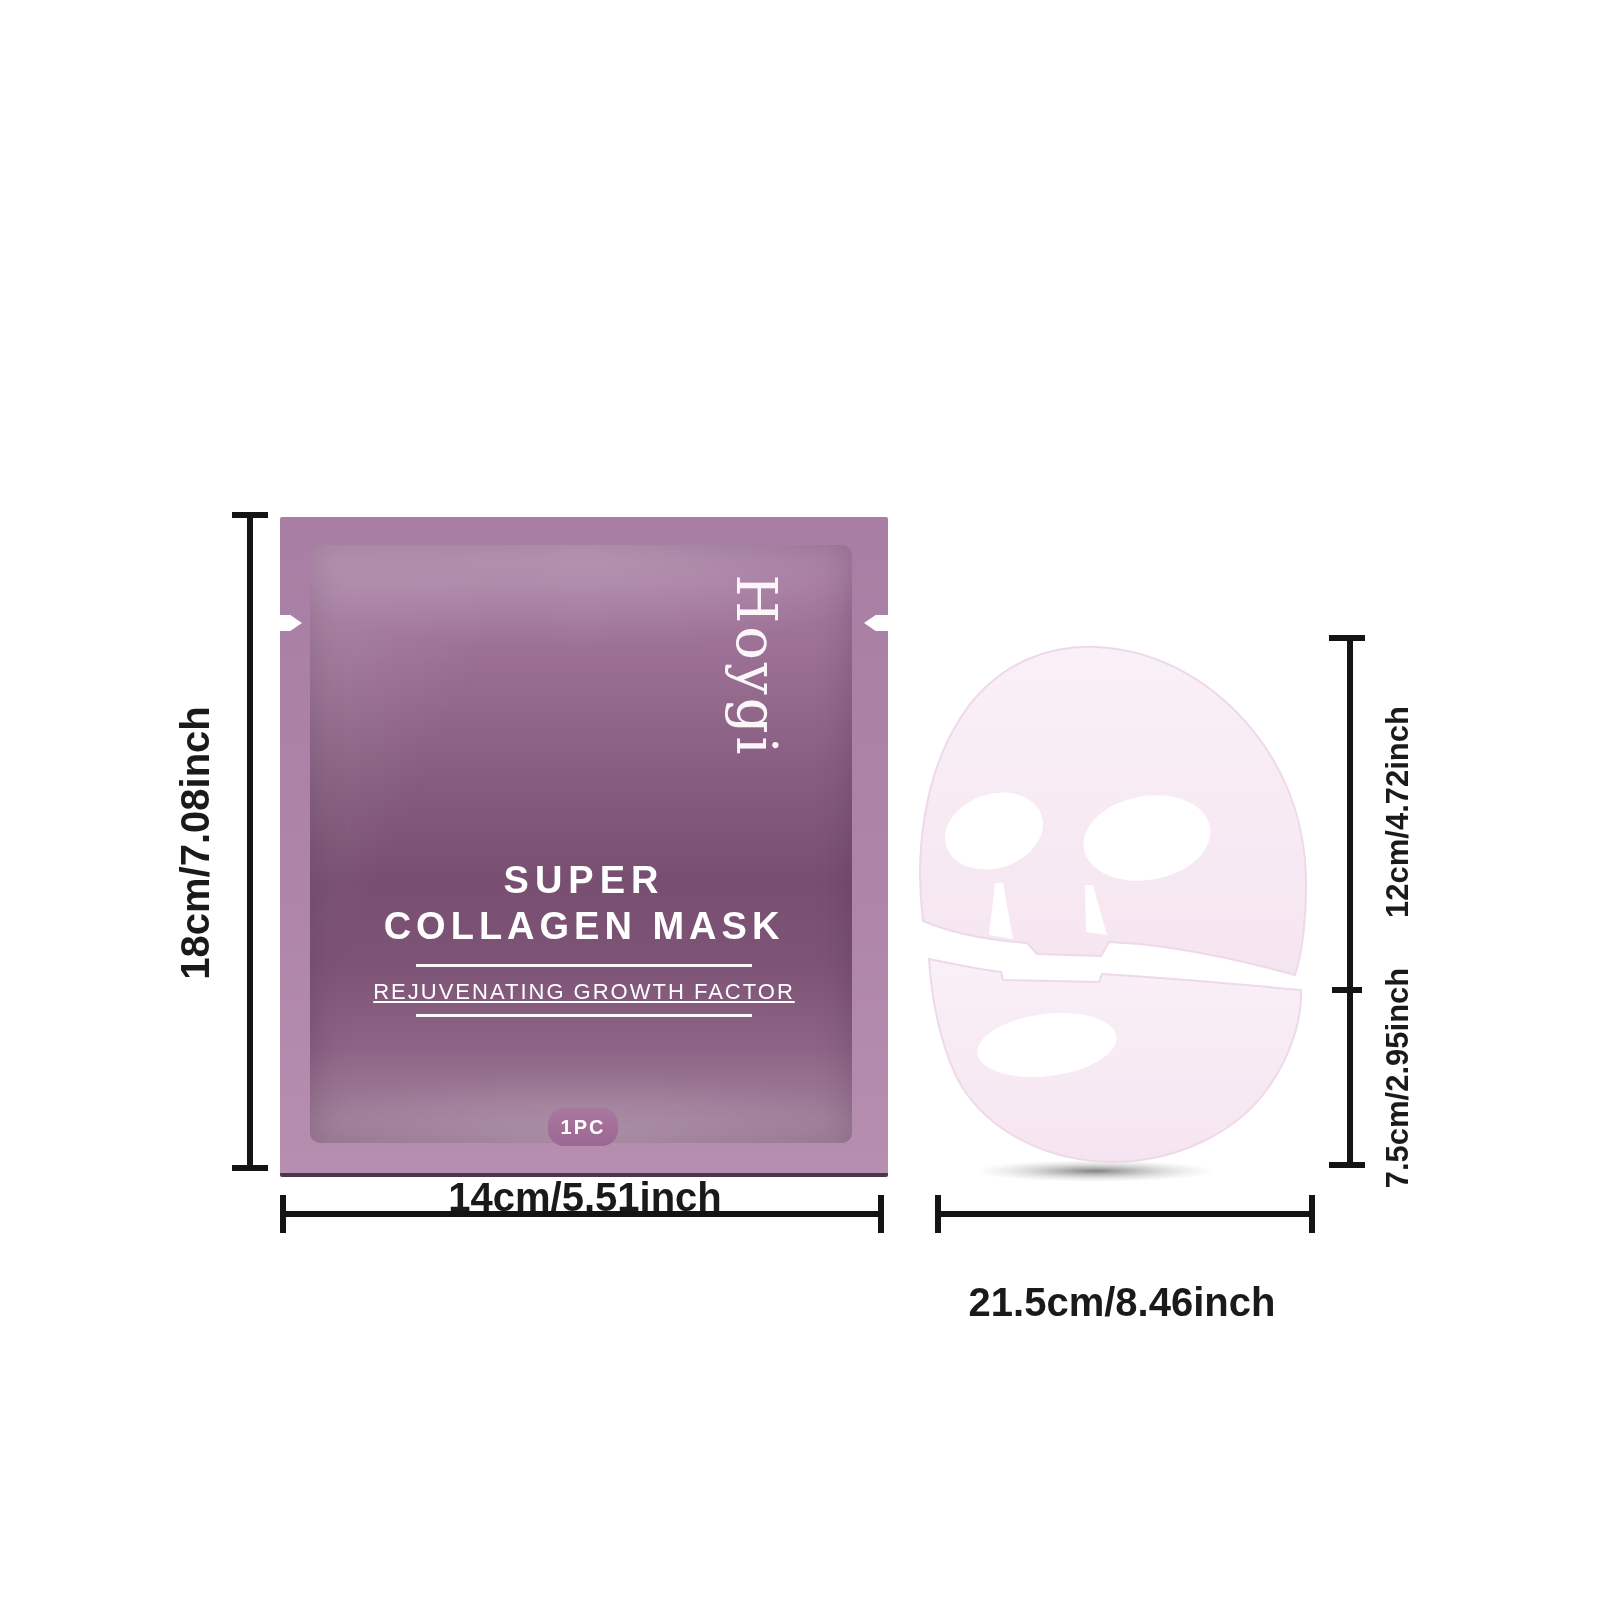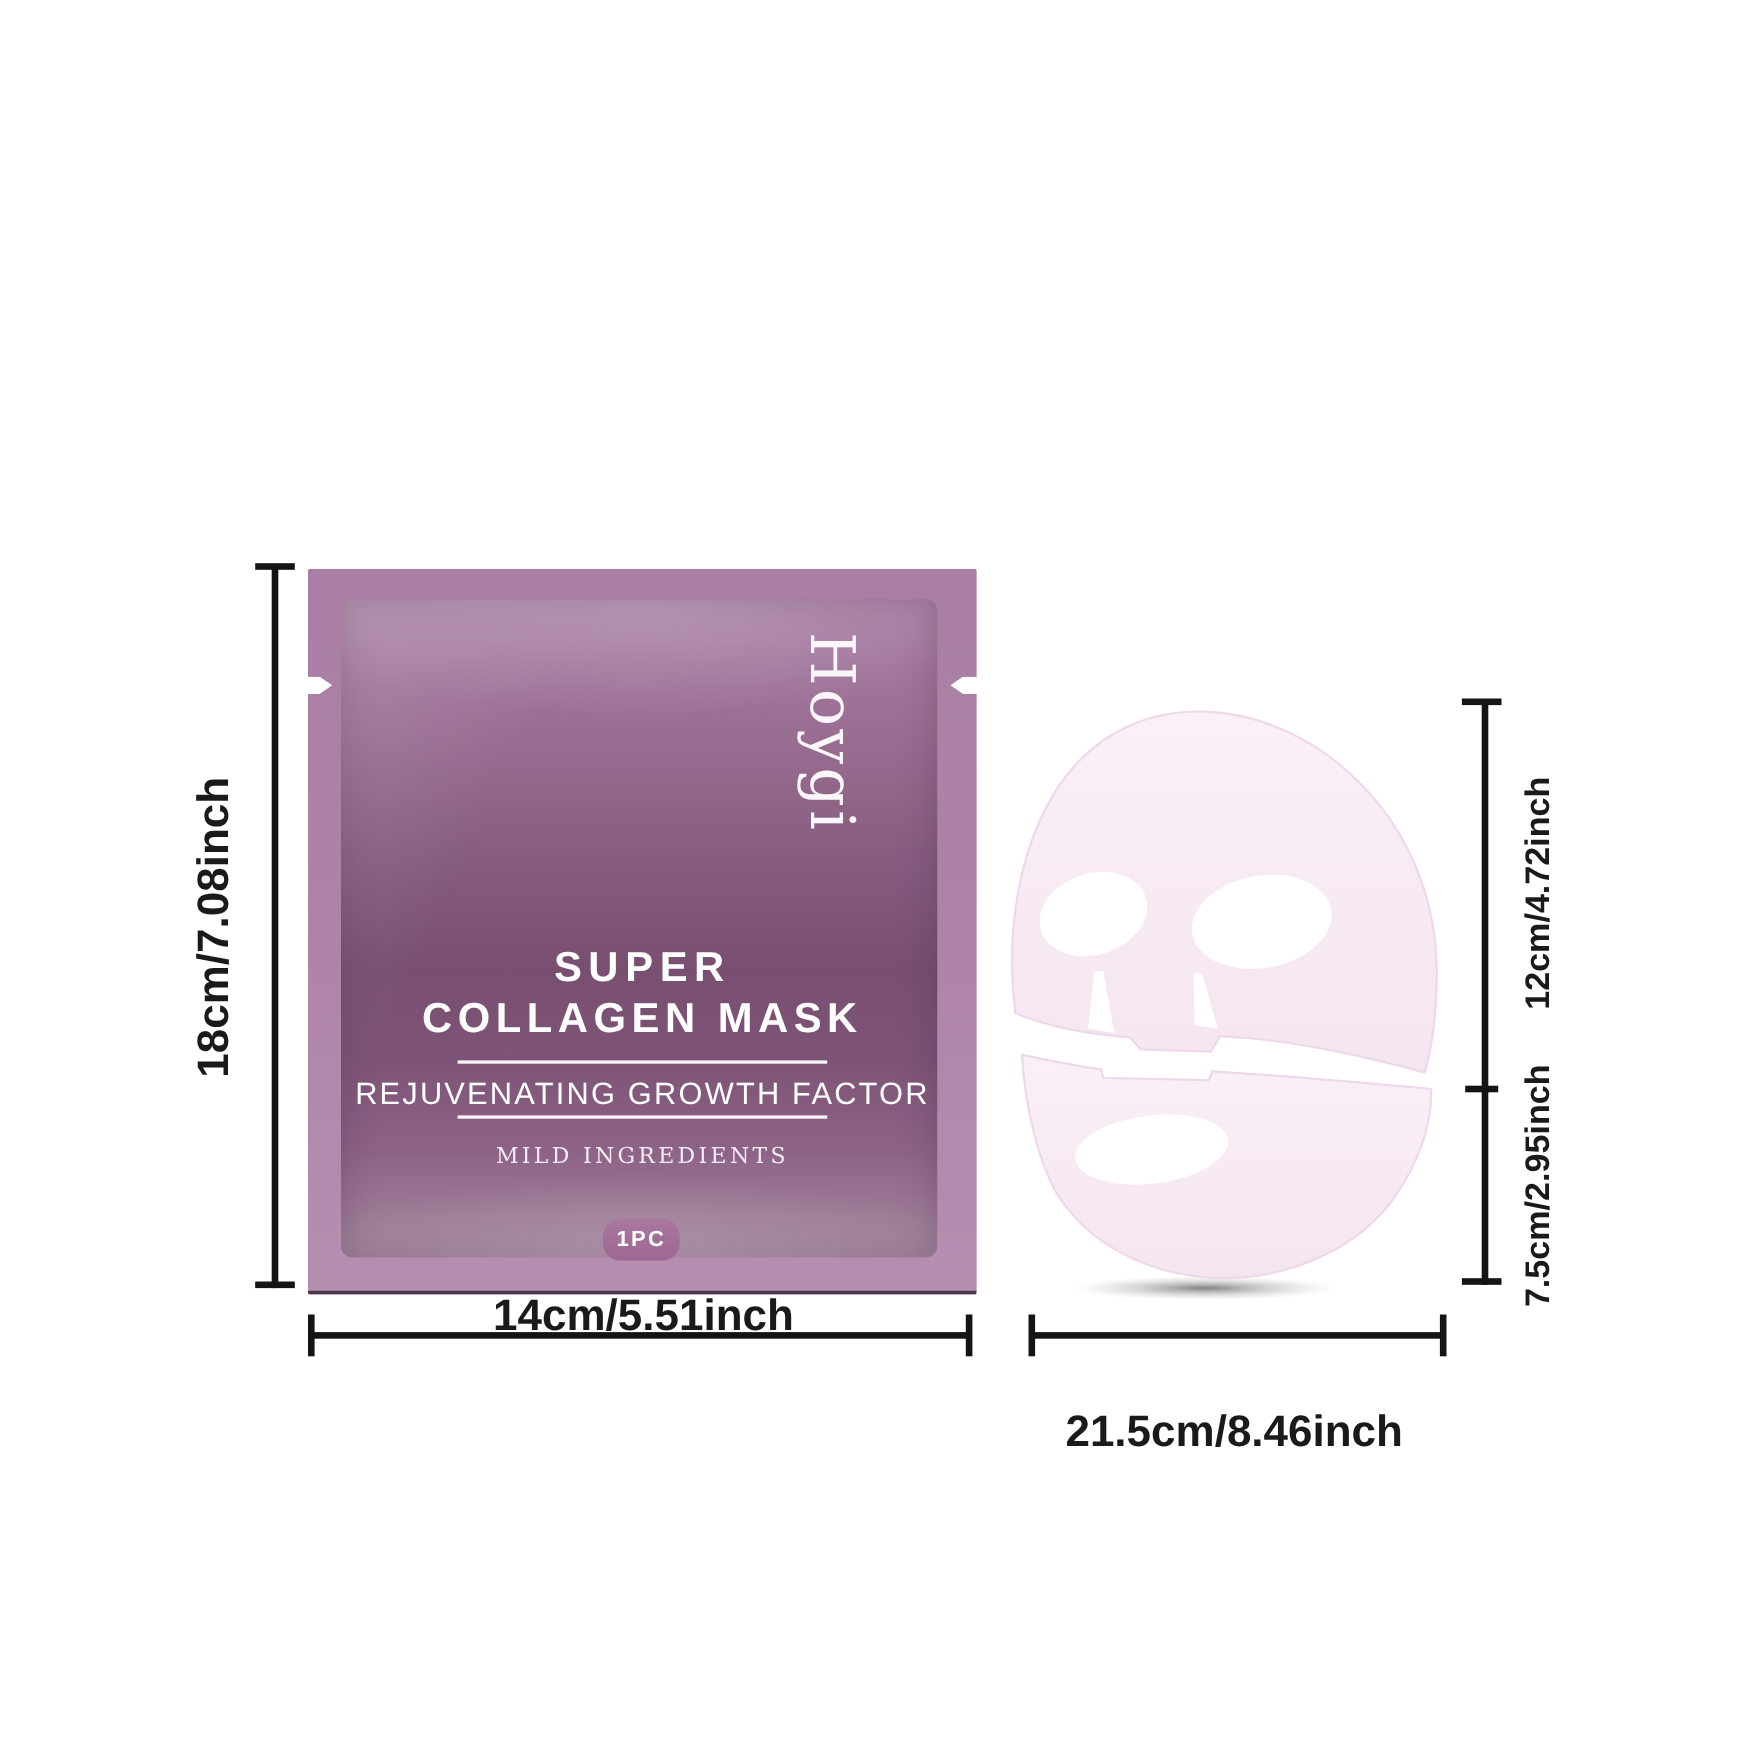--- a/index.html
+++ b/index.html
@@ -42,21 +42,21 @@
     transform:translate(-50%,-50%) rotate(90deg);
     font-family:"DejaVu Serif", serif;
     font-size:56px;color:#fbf6fa;letter-spacing:3px;white-space:nowrap;
   }
   .pouch-text{position:absolute;left:0;width:608px;text-align:center;color:#ffffff;}
   .title1{top:342px;font-size:38px;font-weight:bold;letter-spacing:6px;}
   .title2{top:388px;font-size:38px;font-weight:bold;letter-spacing:5px;}
   .rule{position:absolute;left:136px;width:336px;height:3px;background:rgba(255,255,255,.95);}
   .rule-top{top:447px;}
   .rule-bottom{top:497px;}
-  .subtitle{top:462px;font-size:28px;letter-spacing:2px;font-weight:400;}
+  .subtitle{top:462px;font-size:22px;letter-spacing:2px;font-weight:400;text-decoration:underline;}
   .tagline{top:521px;font-family:"DejaVu Serif", serif;font-size:20px;letter-spacing:3px;color:#f3ebf1;}
   .badge{
     position:absolute;left:268px;top:591px;width:70px;height:38px;border-radius:16px;
     background:linear-gradient(180deg,#aa77a0,#9c6893);
     display:flex;align-items:center;justify-content:center;
     color:#fff;font-size:20px;font-weight:bold;letter-spacing:2px;
   }
   
   .dim{position:absolute;background:#141414;}
   .dim-label{
@@ -79,21 +79,20 @@
     <div class="notch notch-right"></div>
     <div class="pouch-inner">
       <div class="pouch-sheen"></div>
     </div>
     <div class="brand">Hoygi</div>
     <div class="pouch-text title1">SUPER</div>
     <div class="pouch-text title2">COLLAGEN MASK</div>
     <div class="rule rule-top"></div>
     <div class="pouch-text subtitle">REJUVENATING GROWTH FACTOR</div>
     <div class="rule rule-bottom"></div>
-    <div class="pouch-text tagline">MILD INGREDIENTS</div>
     <div class="badge">1PC</div>
   </div>
 
   <div class="mask-wrap">
     <svg width="440" height="570" viewBox="0 0 440 570" xmlns="http://www.w3.org/2000/svg">
       <defs>
         <radialGradient id="shadowGrad" cx="50%" cy="50%" r="50%">
           <stop offset="0%" stop-color="rgba(95,95,95,0.78)"></stop>
           <stop offset="55%" stop-color="rgba(140,140,140,0.32)"></stop>
           <stop offset="100%" stop-color="rgba(180,180,180,0)"></stop>

